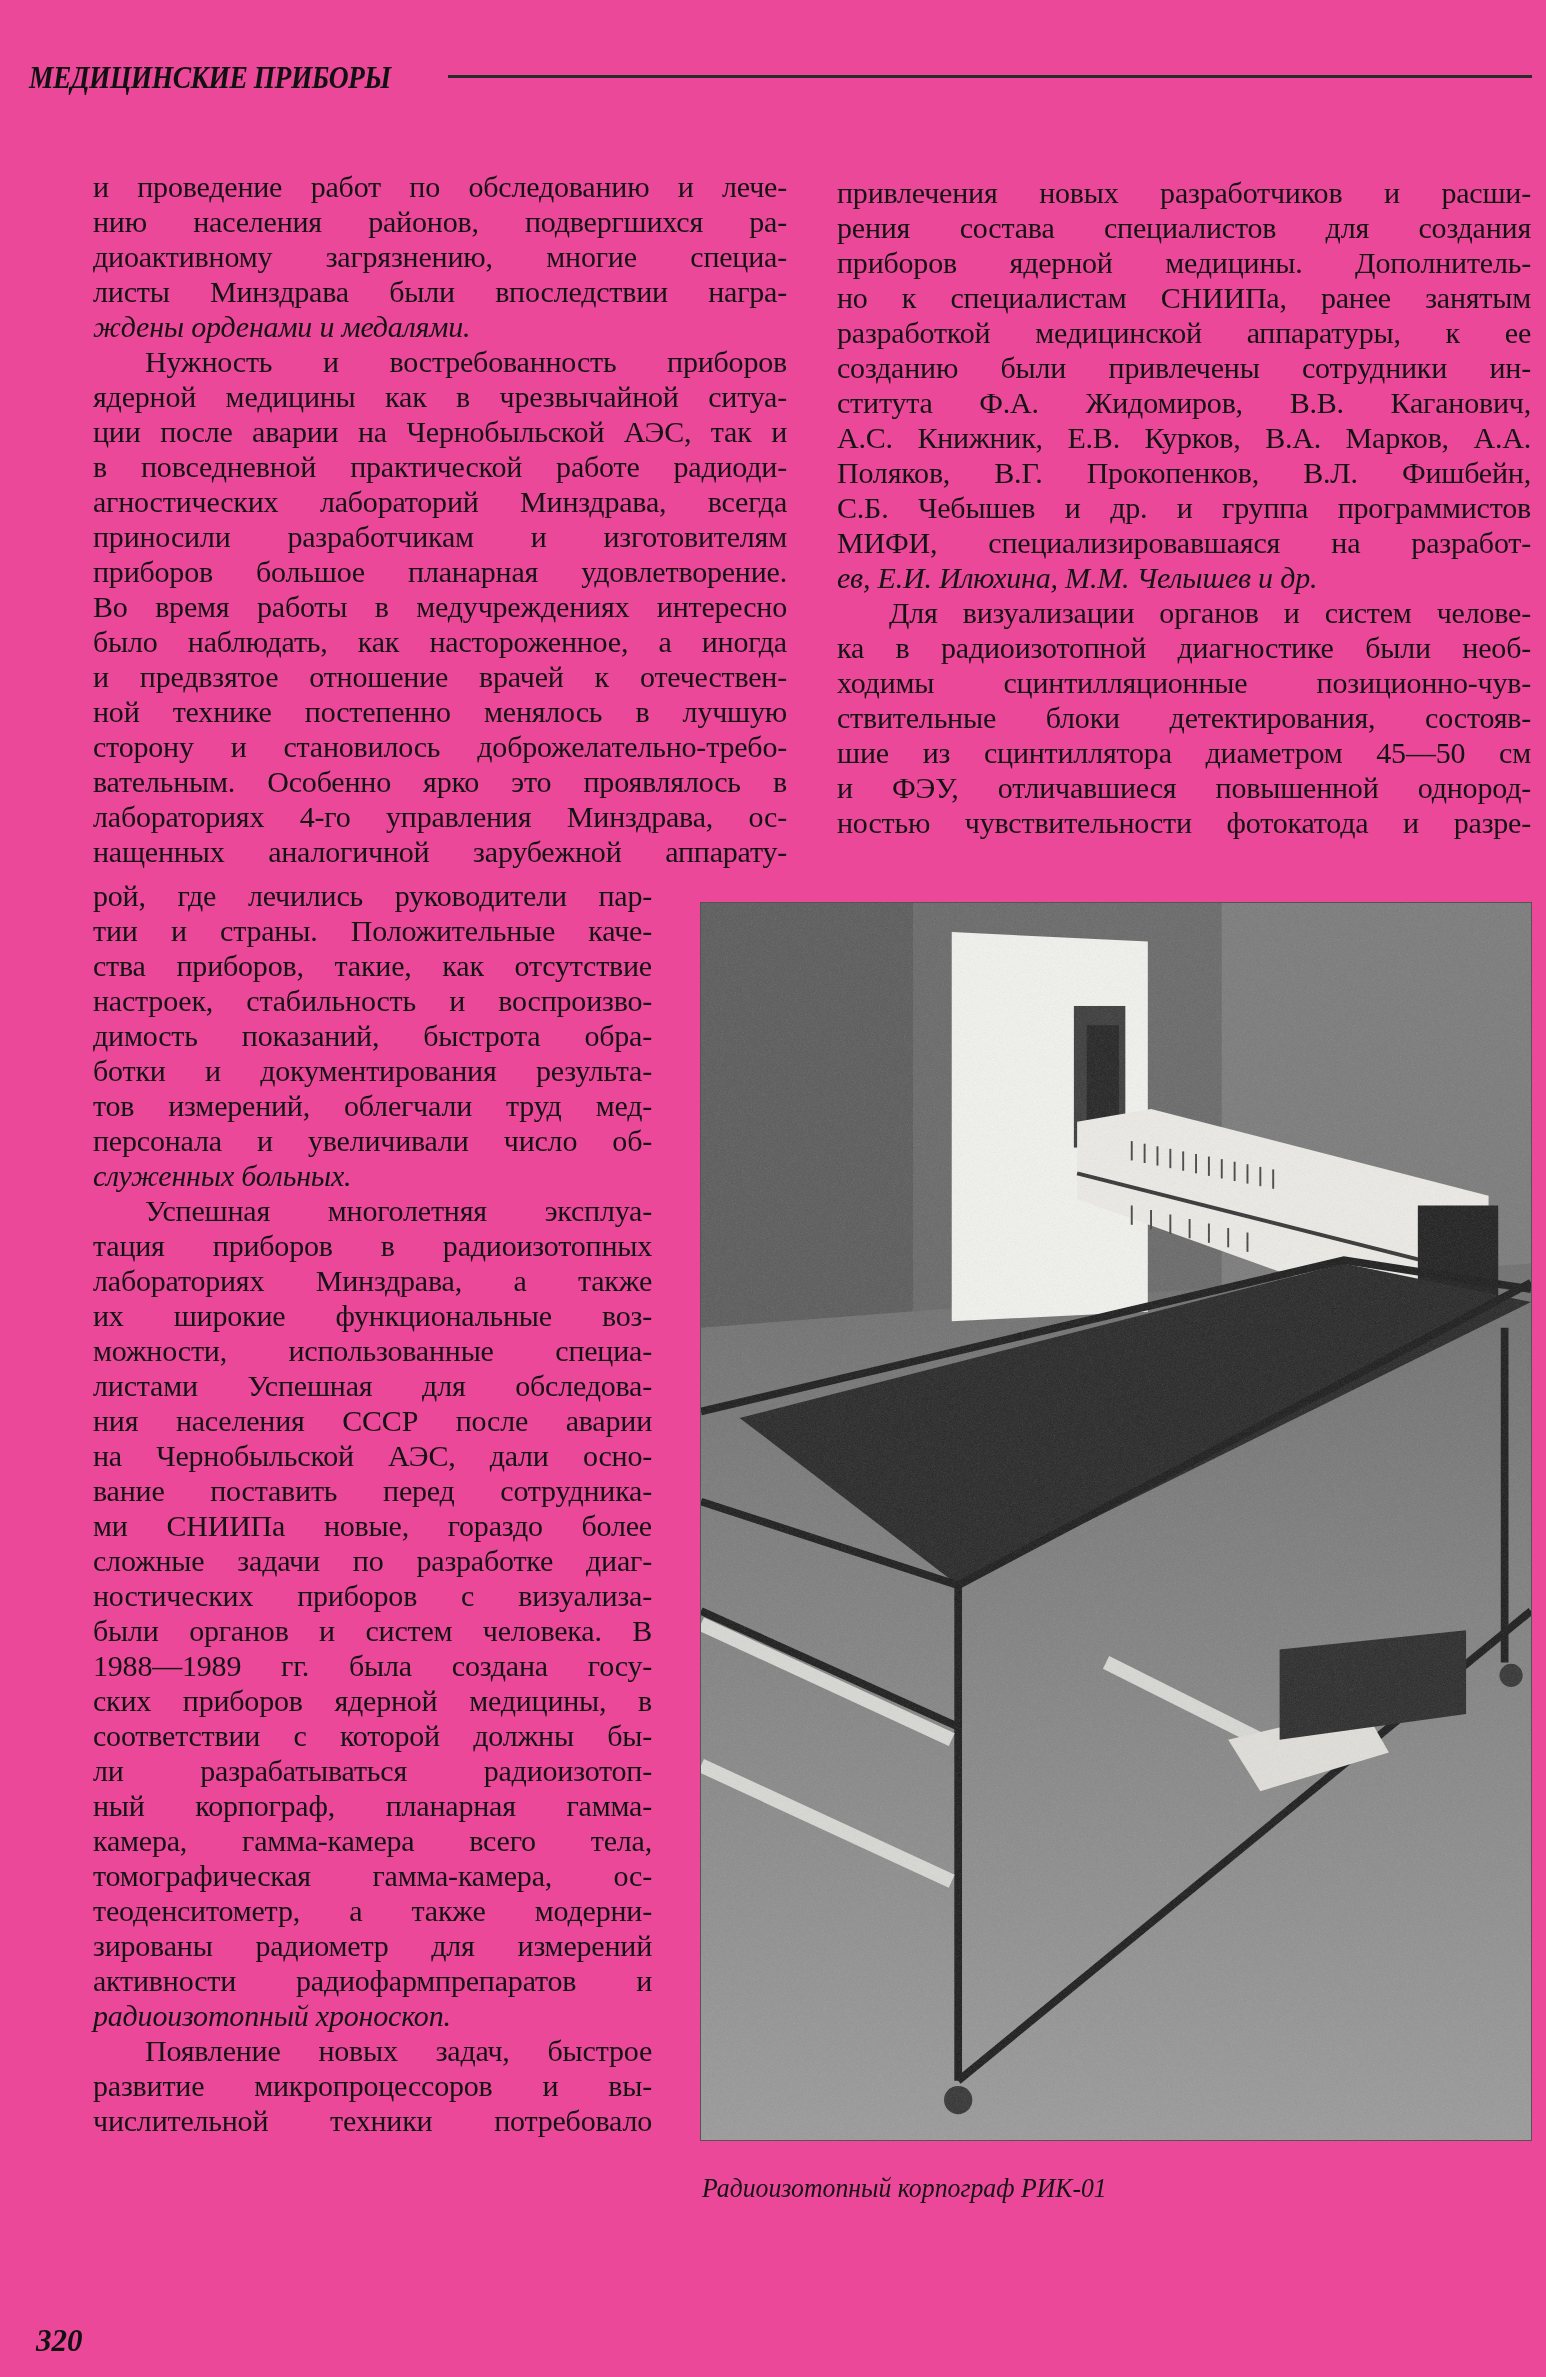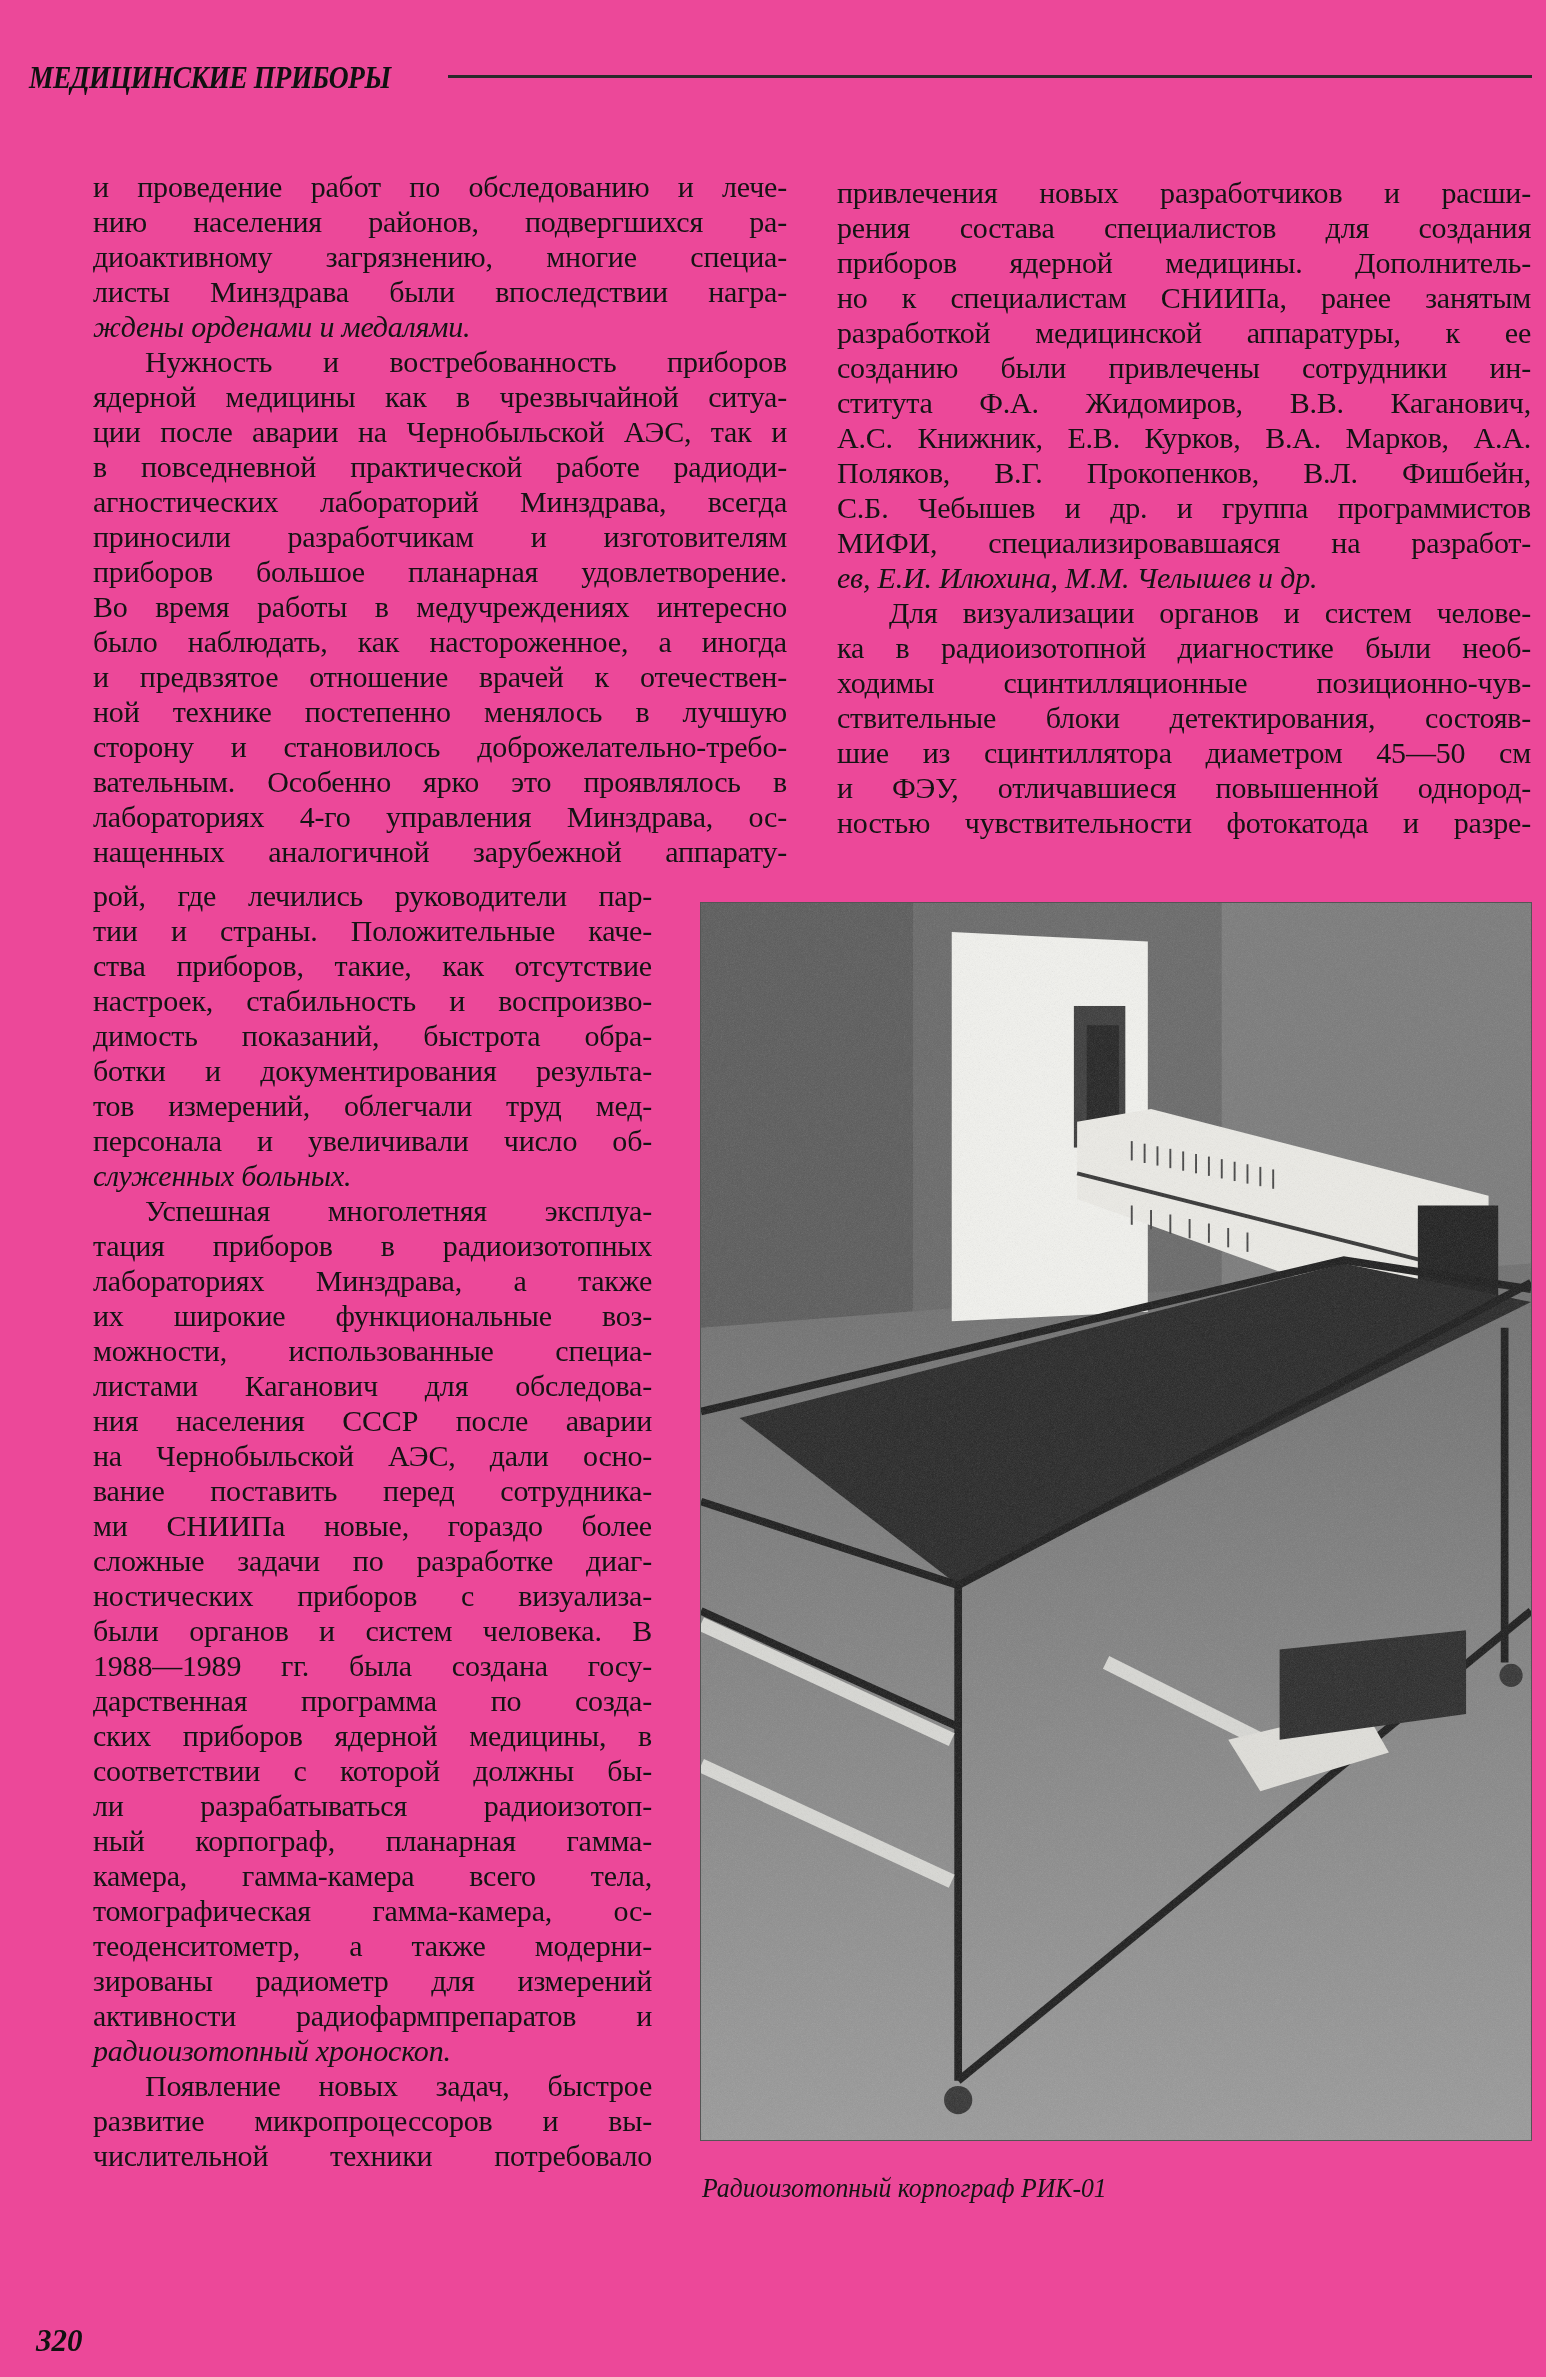--- a/index.html
+++ b/index.html
@@ -76,30 +76,29 @@
       <span class="line">димость показаний, быстрота обра-</span>
       <span class="line">ботки и документирования результа-</span>
       <span class="line">тов измерений, облегчали труд мед-</span>
       <span class="line">персонала и увеличивали число об-</span>
       <span class="line last">служенных больных.</span>
       <span class="line indent">Успешная многолетняя эксплуа-</span>
       <span class="line">тация приборов в радиоизотопных</span>
       <span class="line">лабораториях Минздрава, а также</span>
       <span class="line">их широкие функциональные воз-</span>
       <span class="line">можности, использованные специа-</span>
-      <span class="line">листами Каганович для обследова-</span>
+      <span class="line">листами Успешная для обследова-</span>
       <span class="line">ния населения СССР после аварии</span>
       <span class="line">на Чернобыльской АЭС, дали осно-</span>
       <span class="line">вание поставить перед сотрудника-</span>
       <span class="line">ми СНИИПа новые, гораздо более</span>
       <span class="line">сложные задачи по разработке диаг-</span>
       <span class="line">ностических приборов с визуализа-</span>
       <span class="line">были органов и систем человека. В</span>
       <span class="line">1988—1989 гг. была создана госу-</span>
-      <span class="line">дарственная программа по созда-</span>
       <span class="line">ских приборов ядерной медицины, в</span>
       <span class="line">соответствии с которой должны бы-</span>
       <span class="line">ли разрабатываться радиоизотоп-</span>
       <span class="line">ный корпограф, планарная гамма-</span>
       <span class="line">камера, гамма-камера всего тела,</span>
       <span class="line">томографическая гамма-камера, ос-</span>
       <span class="line">теоденситометр, а также модерни-</span>
       <span class="line">зированы радиометр для измерений</span>
       <span class="line">активности радиофармпрепаратов и</span>
       <span class="line last">радиоизотопный хроноскоп.</span>

